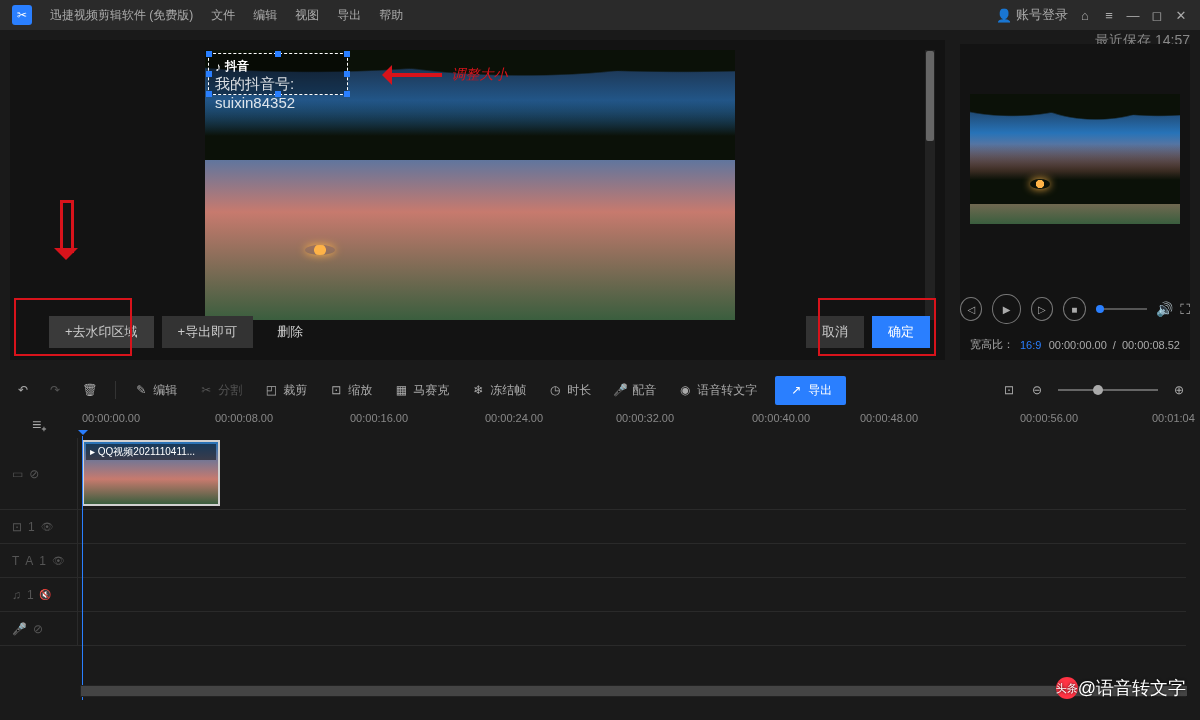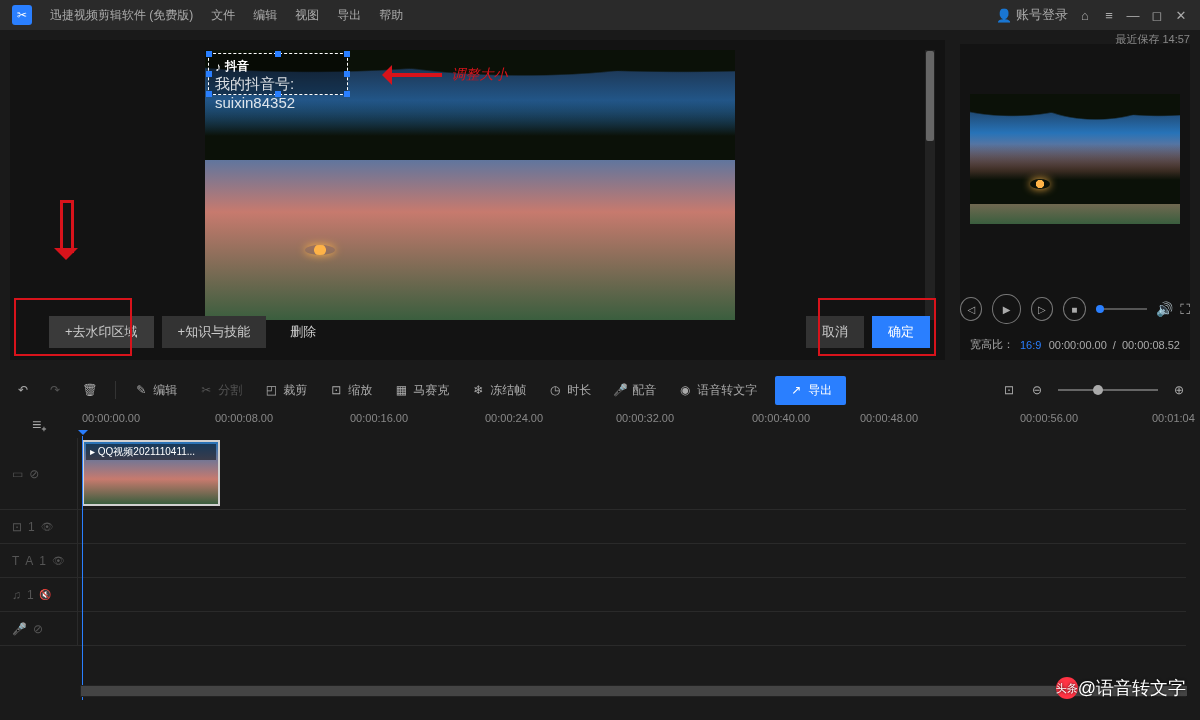--- a/index.html
+++ b/index.html
@@ -6,21 +6,21 @@
 body { background: #1a1a1a; color: #aaa; width: 1200px; height: 720px; overflow: hidden; position: relative; }
 
 
 .titlebar { height: 30px; background: #2a2a2a; display: flex; align-items: center; padding: 0 12px; font-size: 12px; gap: 18px; }
 .app-logo { width: 20px; height: 20px; background: #2a7fff; border-radius: 3px; display: flex; align-items: center; justify-content: center; font-size: 12px; color: #fff; }
 .window-controls { margin-left: auto; display: flex; gap: 10px; align-items: center; font-size: 13px; }
 .window-controls .ico { cursor: pointer; }
 .login { display: flex; align-items: center; gap: 5px; }
 
 
-.savebar { position: absolute; right: 10px; top: 32px; font-size: 11px; color: #888; }
+.savebar { position: absolute; right: 10px; top: 32px; font-size: 14px; color: #888; }
 
 
 .preview-area { position: absolute; top: 40px; left: 10px; width: 935px; height: 320px; background: #131313; }
 .preview-canvas { position: absolute; left: 195px; top: 10px; width: 530px; height: 270px; background: linear-gradient(to bottom, #1a2639 0%, #2773b8 30%, #c77a6e 60%, #3a5e3e 100%); overflow: hidden; }
 .tree-top { top:0; left:0; right:0; height:50px; background: radial-gradient(ellipse at 20% 0%, #0b1108 30%, transparent 32%), radial-gradient(ellipse at 60% 0%, #0b1108 35%, transparent 37%), radial-gradient(ellipse at 90% 0%, #0b1108 30%, transparent 32%); }
 .tree-bot { bottom:0; left:0; right:0; height:60px; background: linear-gradient(to top, #0b1108 40%, transparent 100%); }
 .lights { position: absolute; bottom: 65px; left: 100px; width: 30px; height: 10px; background: radial-gradient(circle, #ffb347 35%, transparent 40%); box-shadow: 0 0 8px #ffb347; border-radius: 50%; }
 
 
 .wm-box { position: absolute; left: 3px; top: 3px; width: 140px; height: 42px; border: 1px dashed #fff; background: rgba(0,0,0,0.35); padding: 4px 6px; color: #fff; font-size: 11px; }
@@ -151,21 +151,21 @@
   <div class="anno" style="left:362px; top:25px;">
     <div class="arrow-right" style="transform:scaleX(-1); display:inline-block; vertical-align:middle;"></div>
     <span style="vertical-align:middle; margin-left:6px;">调整大小</span>
   </div>
   <div class="preview-scroll">
       <div class="preview-scroll-thumb"></div>
     </div>
 
   <div class="btnrow">
     <div class="btn sel">+去水印区域</div>
-    <div class="btn">+知识与技能</div>
+    <div class="btn">+导出即可</div>
     <div class="btn" style="background:transparent">删除</div>
     <div style="flex:1"></div>
     <div class="btn">取消</div>
     <div class="btn primary">确定</div>
   </div>
 </div>
 
 <div class="anno" style="left:50px; top:200px;">
     <div class="arrow-down"></div>
   </div>

